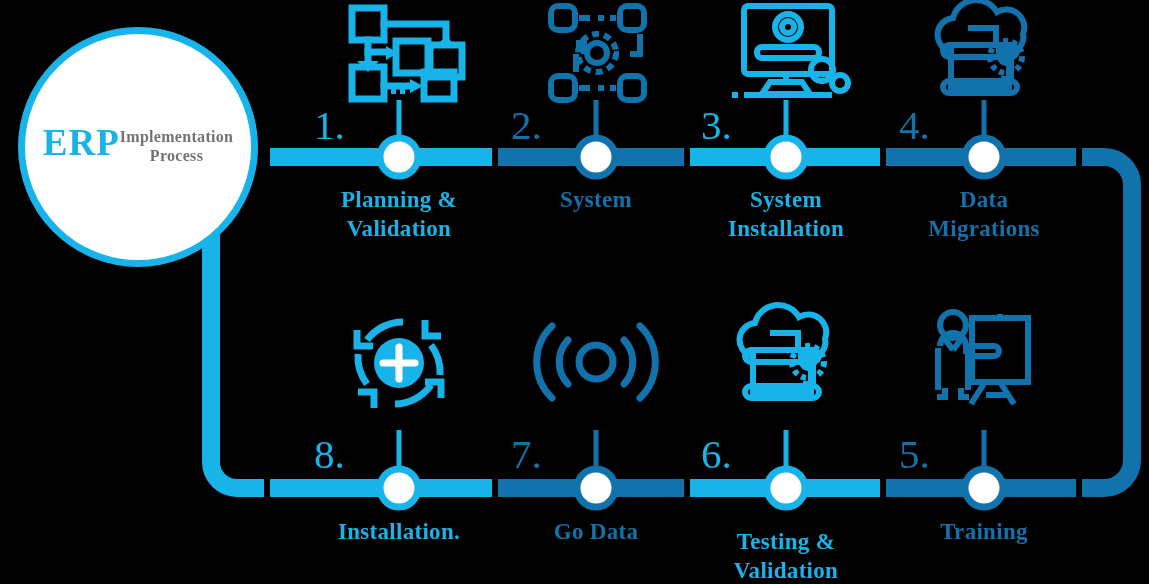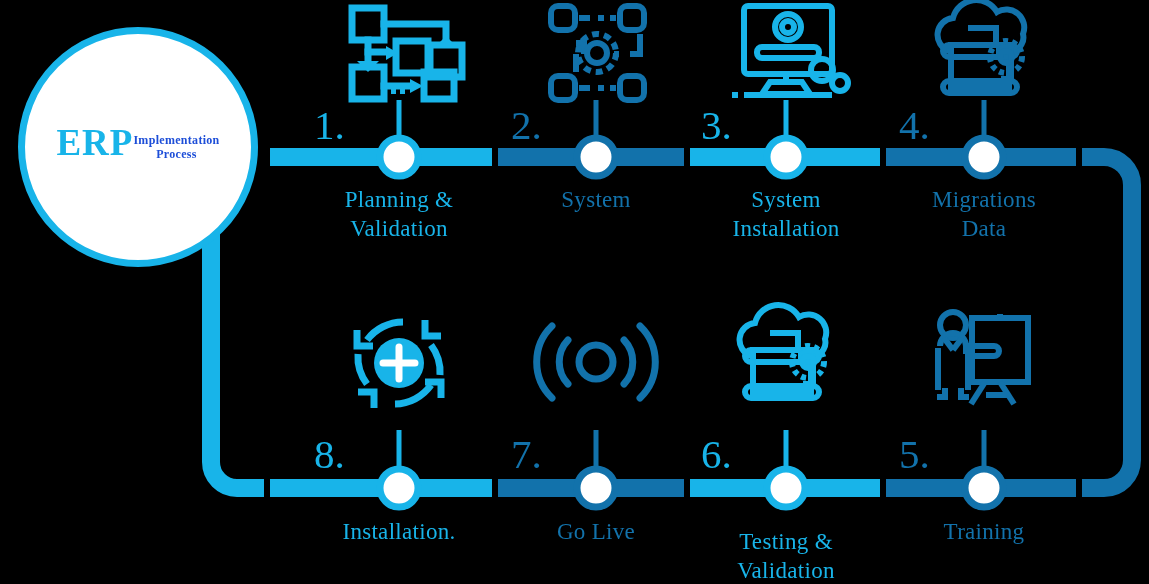--- a/index.html
+++ b/index.html
@@ -8,29 +8,29 @@
   #stage{position:relative;width:1149px;height:584px;}
   svg.layer{position:absolute;left:0;top:0;width:1149px;height:584px;}
 
   
   .hub{position:absolute;left:18px;top:27px;width:240px;height:240px;
        border-radius:50%;background:#fff;border:7px solid #18b4e9;
        box-sizing:border-box;display:flex;flex-direction:row;
        align-items:center;justify-content:center;z-index:6;}
   .hub-erp{color:#18b4e9;font-size:37px;font-weight:bold;letter-spacing:1px;
            line-height:1;margin-bottom:9px;}
-  .hub-sub{color:#1d4ed8;font-size:12px;font-weight:bold;line-height:1.18;
+  .hub-sub{color:#737373;font-size:16px;font-weight:bold;line-height:1.18;
            text-align:center;letter-spacing:.3px;}
 
   
   .step{position:absolute;width:200px;z-index:5;}
   .step .num{position:absolute;font-size:41px;line-height:1;font-weight:normal;
              font-family:"Liberation Serif",serif;}
   .step .label{position:absolute;width:200px;text-align:center;
-               font-size:23px;font-weight:normal;line-height:1.25;
+               font-size:23px;font-weight:bold;line-height:1.25;
                letter-spacing:.3px;}
   .cyan{color:#18b4e9;}
   .deep{color:#1272ab;}
 </style>
 </head>
 <body>
 <div id="stage">
 
 <svg class="layer" viewBox="0 0 1149 584">
 
@@ -215,22 +215,22 @@
   <div class="num cyan" style="left:15px;top:105px;">3.</div>
   <div class="label cyan" style="left:0;top:186px;">
     <div>System</div>
     <div>Installation</div>
   </div>
 </div>
 
 <div class="step" style="left:884px;top:0;">
   <div class="num deep" style="left:15px;top:105px;">4.</div>
   <div class="label deep" style="left:0;top:186px;">
+    <div>Data</div>
     <div>Migrations</div>
-    <div>Data</div>
   </div>
 </div>
 
 <div class="step" style="left:884px;top:0;">
   <div class="num deep" style="left:15px;top:434px;">5.</div>
   <div class="label deep" style="left:0;top:518px;">
     <div>Training</div>
   </div>
 </div>
 
@@ -238,21 +238,21 @@
   <div class="num cyan" style="left:15px;top:434px;">6.</div>
   <div class="label cyan" style="left:0;top:528px;">
     <div>Testing &amp;</div>
     <div>Validation</div>
   </div>
 </div>
 
 <div class="step" style="left:496px;top:0;">
   <div class="num deep" style="left:15px;top:434px;">7.</div>
   <div class="label deep" style="left:0;top:518px;">
-    <div>Go Live</div>
+    <div>Go Data</div>
   </div>
 </div>
 
 <div class="step" style="left:299px;top:0;">
   <div class="num cyan" style="left:15px;top:434px;">8.</div>
   <div class="label cyan" style="left:0;top:518px;">
     <div>Installation.</div>
   </div>
 </div>
 

